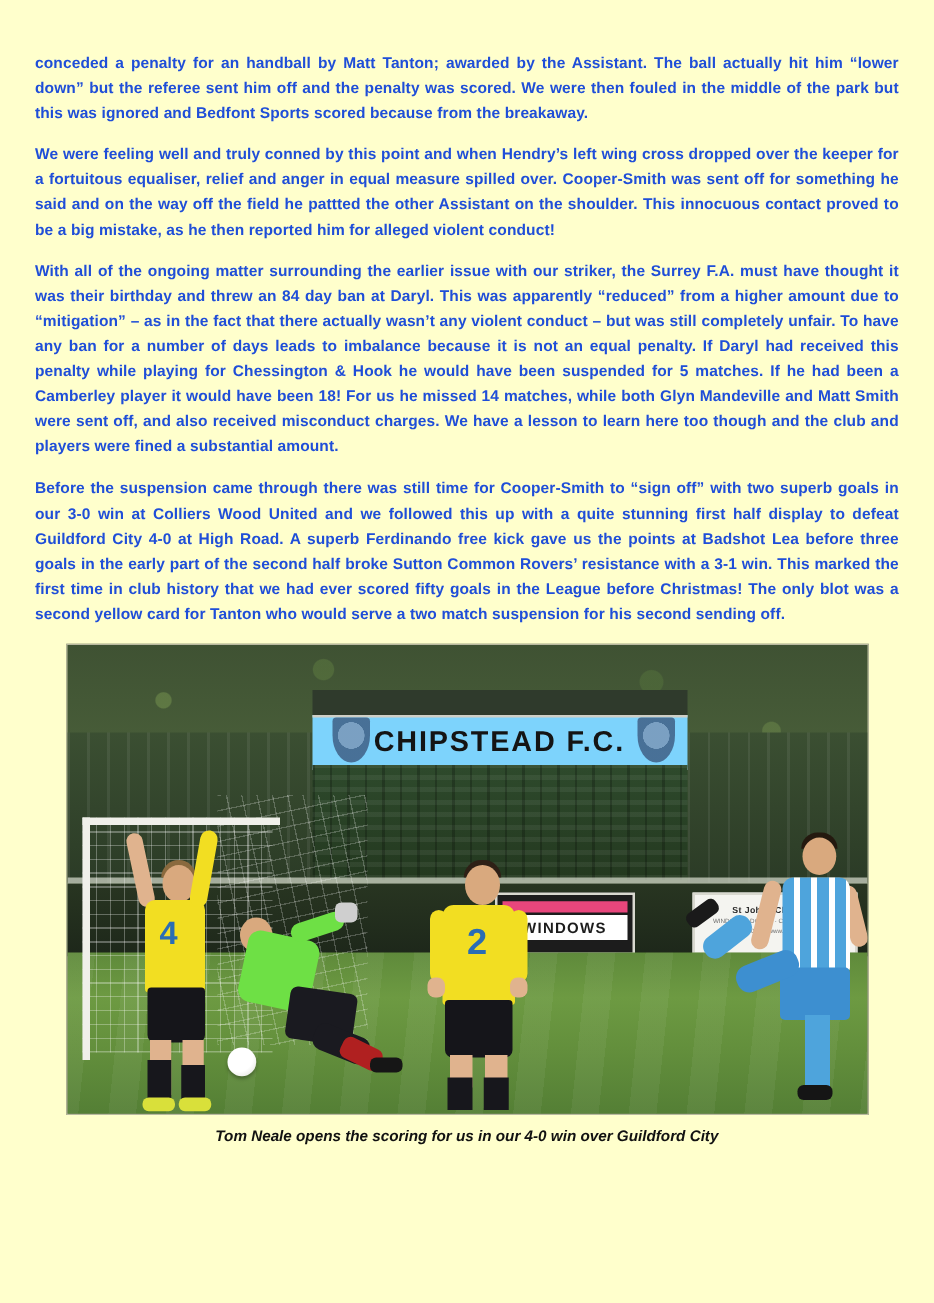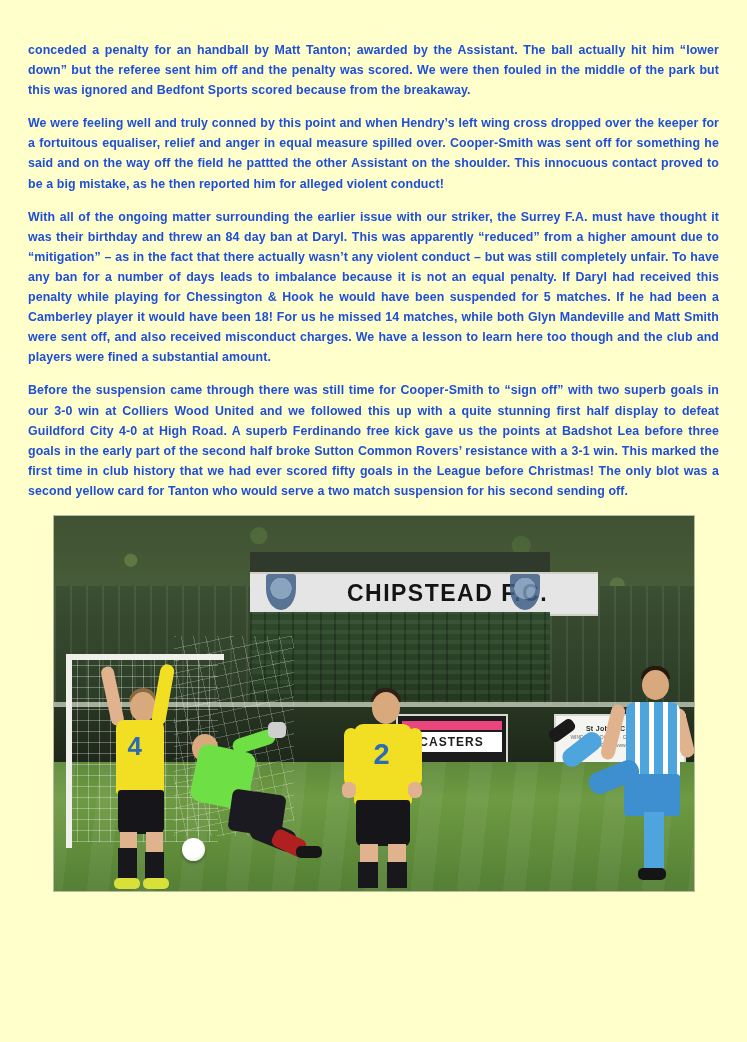--- a/index.html
+++ b/index.html
@@ -66,27 +66,26 @@
   .stand-roof {
     position: absolute;
     left: 196px; top: 36px;
     width: 300px; height: 20px;
     background: #2f3a2c;
   }
   .stand-board {
     position: absolute;
     left: 196px; top: 56px;
     width: 300px; height: 40px;
-    background: #e5e5e5;
+    background: #7dd3fc;
     border-top: 2px solid #cfcfc6;
     border-bottom: 2px solid #cfcfc6;
     display: flex;
     align-items: center;
     justify-content: center;
-    padding-left: 48px;
   }
   .stand-board .club-name {
     font-family: "Liberation Sans", sans-serif;
     font-weight: bold;
     font-size: 23px;
     letter-spacing: 1.5px;
     color: #141414;
   }
   .crest {
     position: absolute;
@@ -290,21 +289,21 @@
       </div>
       <div class="crest left"></div>
       <div class="crest right"></div>
       <div class="stand-seats"></div>
 
       <div class="barrier"></div>
       <div class="ad-dark"></div>
 
       <div class="ad-board a">
         <div class="ad-pink"></div>
-        <div class="ad-inner">CASTERS</div>
+        <div class="ad-inner">WINDOWS</div>
       </div>
       <div class="ad-board b">
         <div class="ad-lines">
           <div class="ad-title">St Johns Churchill</div>
           <div>WINDOWS · DOORS · CONSERVATORIES
 01737 000 000
 www.example.co.uk</div>
         </div>
       </div>
 
@@ -361,14 +360,15 @@
       <div class="pl bs-legStand"></div>
       <div class="pl bs-bootStand"></div>
       <div class="pl bs-thighK"></div>
       <div class="pl bs-shinK"></div>
       <div class="pl bs-bootK"></div>
 
       <div class="ball"></div>
     </div>
   </div>
 
+  <div class="caption">Tom Neale opens the scoring for us in our 4-0 win over Guildford City</div>
 
 </div>
 
 </body></html>

